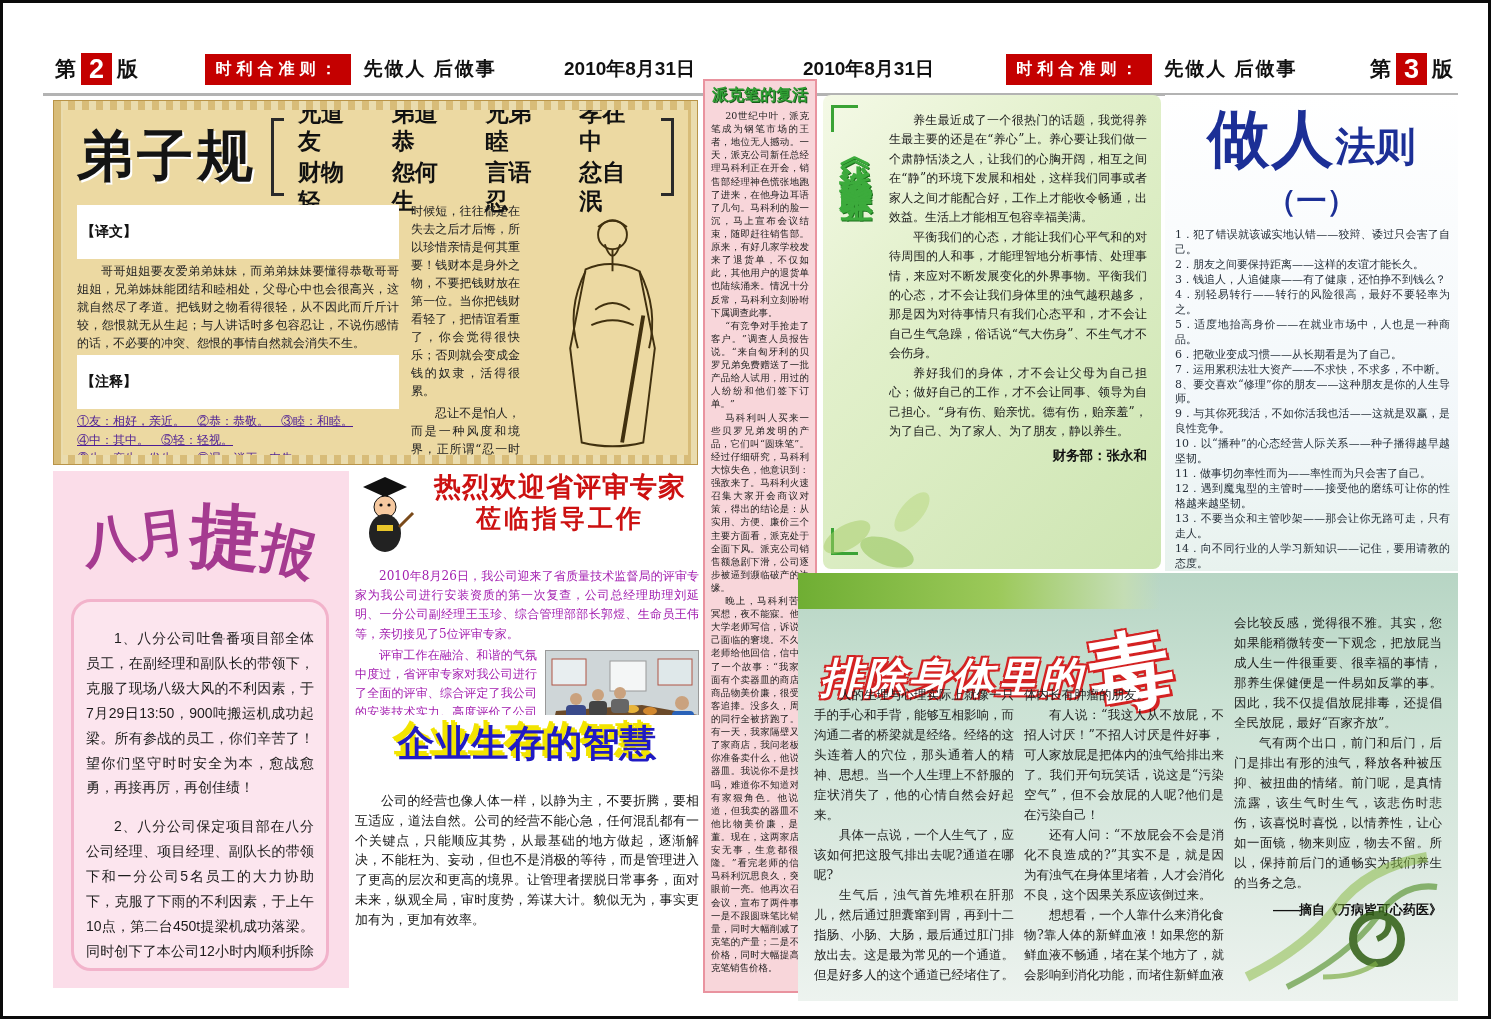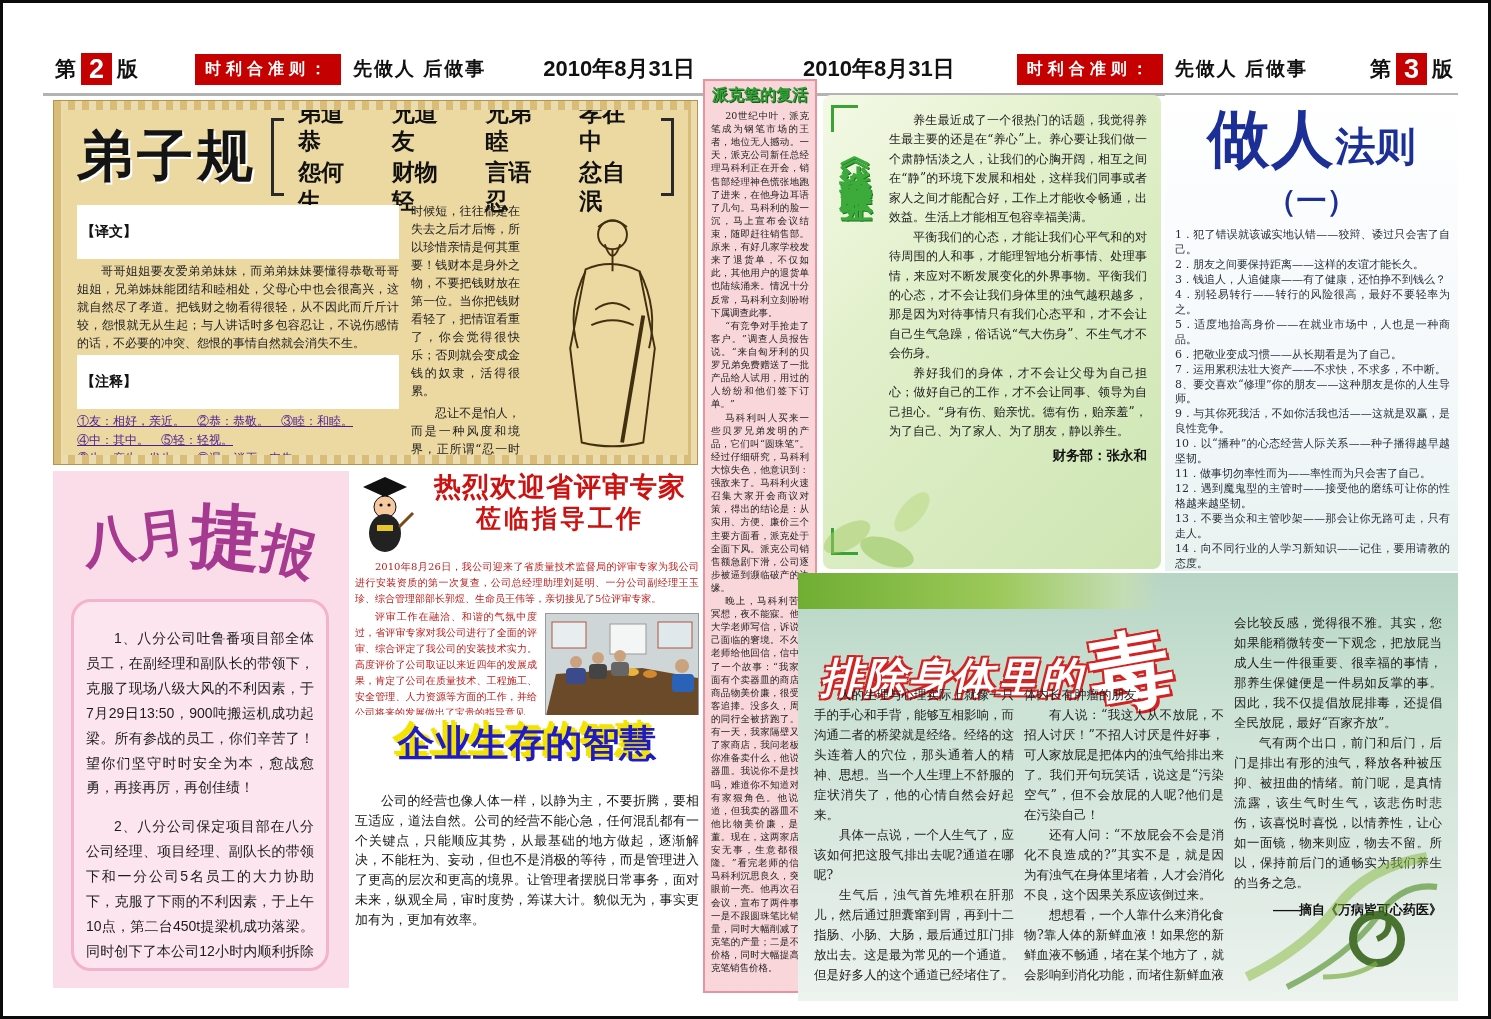--- a/index.html
+++ b/index.html
@@ -9,21 +9,21 @@
 
   
   .hdr{position:absolute;top:46px;height:40px;display:flex;align-items:center;justify-content:space-between;}
   .hdr-left{left:52px;width:640px;}
   .hdr-right{left:800px;width:650px;}
   .pgnum{display:flex;align-items:center;gap:5px;font-weight:bold;font-size:21px;}
   .numbox{background:#c40000;color:#fff;font-size:27px;font-weight:bold;padding:0 8px;line-height:32px;}
   .motto-group{display:flex;align-items:center;gap:12px;}
   .mottobox{background:#c40000;color:#fff;font-weight:bold;font-size:16px;letter-spacing:5px;padding:5px 10px;}
   .mottotxt{font-weight:bold;font-size:19px;letter-spacing:2px;}
-  .hdate{font-weight:bold;font-size:22px;text-align:center;}
+  .hdate{font-weight:bold;font-size:19px;text-align:center;}
   .hrule{position:absolute;height:3px;background:#b3b3b3;}
 
   
   .dz-frame{position:absolute;left:50px;top:97px;width:645px;height:365px;box-sizing:border-box;padding:9px;
             background:repeating-linear-gradient(90deg,#d8bc78 0 7px,#eadcae 7px 14px);border:1px solid #b99448;}
   .dz-inner{width:100%;height:100%;background:#ecd9a2;box-sizing:border-box;padding:6px 14px;overflow:hidden;}
   .dz-titlerow{display:flex;align-items:center;gap:14px;height:82px;}
   .dz-title{font-size:56px;font-weight:900;letter-spacing:4px;color:#141414;text-shadow:2px 2px 0 #fff;}
   .vb{width:13px;height:78px;box-sizing:border-box;border:3px solid #2a2a2a;}
   .vb-l{border-right:none;}
@@ -49,21 +49,21 @@
           padding:10px 12px;box-sizing:border-box;background:#fce5ee;overflow:hidden;}
   .by-p{font-size:14px;line-height:1.78;text-indent:2em;color:#1c1c1c;text-align:justify;}
 
   
   .welcome{position:absolute;left:352px;top:468px;width:344px;height:244px;overflow:hidden;}
   .wl-head{display:flex;gap:6px;}
   .mascot{width:60px;height:84px;flex:0 0 auto;}
   .wl-titles{flex:1;text-align:center;color:#cc1111;font-weight:900;line-height:1.2;}
   .wl-t1{font-size:27px;letter-spacing:1px;}
   .wl-t2{font-size:25px;letter-spacing:3px;}
-  .wl-body{margin-top:4px;font-size:10px;line-height:1.6;text-align:justify;color:#b91c1c;}
+  .wl-body{margin-top:12px;font-size:12px;line-height:1.6;text-align:justify;color:#a21caf;}
   .wl-body p{margin:0 0 2px;text-indent:2em;}
   .photo{float:right;width:152px;height:102px;margin:4px 0 2px 8px;border:1px solid #999;}
   .wisdom{position:absolute;left:352px;top:714px;width:344px;height:271px;overflow:hidden;}
   .ws-title{text-align:center;font-size:37px;font-weight:700;color:#201ac4;
             text-shadow:-3px -3px 0 #f2e400,-5px -5px 0 #f2e400;margin:2px 0 22px;}
   .ws-p{font-size:13px;line-height:1.52;text-indent:2em;text-align:justify;color:#161616;margin:0;}
 
   
   .parker{position:absolute;left:700px;top:76px;width:114px;height:914px;background:#f8d6da;border:2px solid #e9939f;
           box-sizing:border-box;padding:4px 6px;overflow:hidden;}
@@ -144,26 +144,26 @@
   </div>
   <div class="hrule" style="left:795px;top:90px;width:660px;"></div>
 
   <div class="dz-frame">
     <div class="dz-inner">
       <div class="dz-titlerow">
         <span class="dz-title">弟子规</span>
         <span class="vb vb-l"></span>
         <div class="verses serif">
           <div class="verse">
+              <span>兄道友</span>
+              <span>财物轻</span>
+            </div>
+          <div class="verse">
               <span>弟道恭</span>
               <span>怨何生</span>
-            </div>
-          <div class="verse">
-              <span>兄道友</span>
-              <span>财物轻</span>
             </div>
           <div class="verse">
               <span>兄弟睦</span>
               <span>言语忍</span>
             </div>
           <div class="verse">
               <span>孝在中</span>
               <span>忿自泯</span>
             </div>
         </div>

